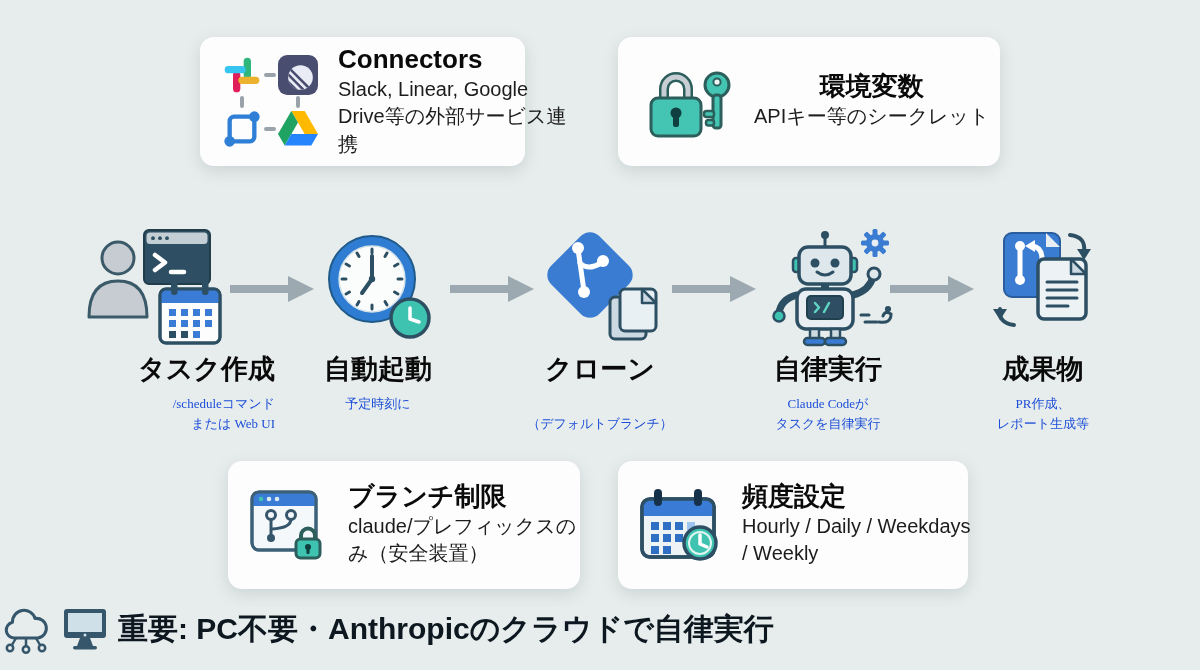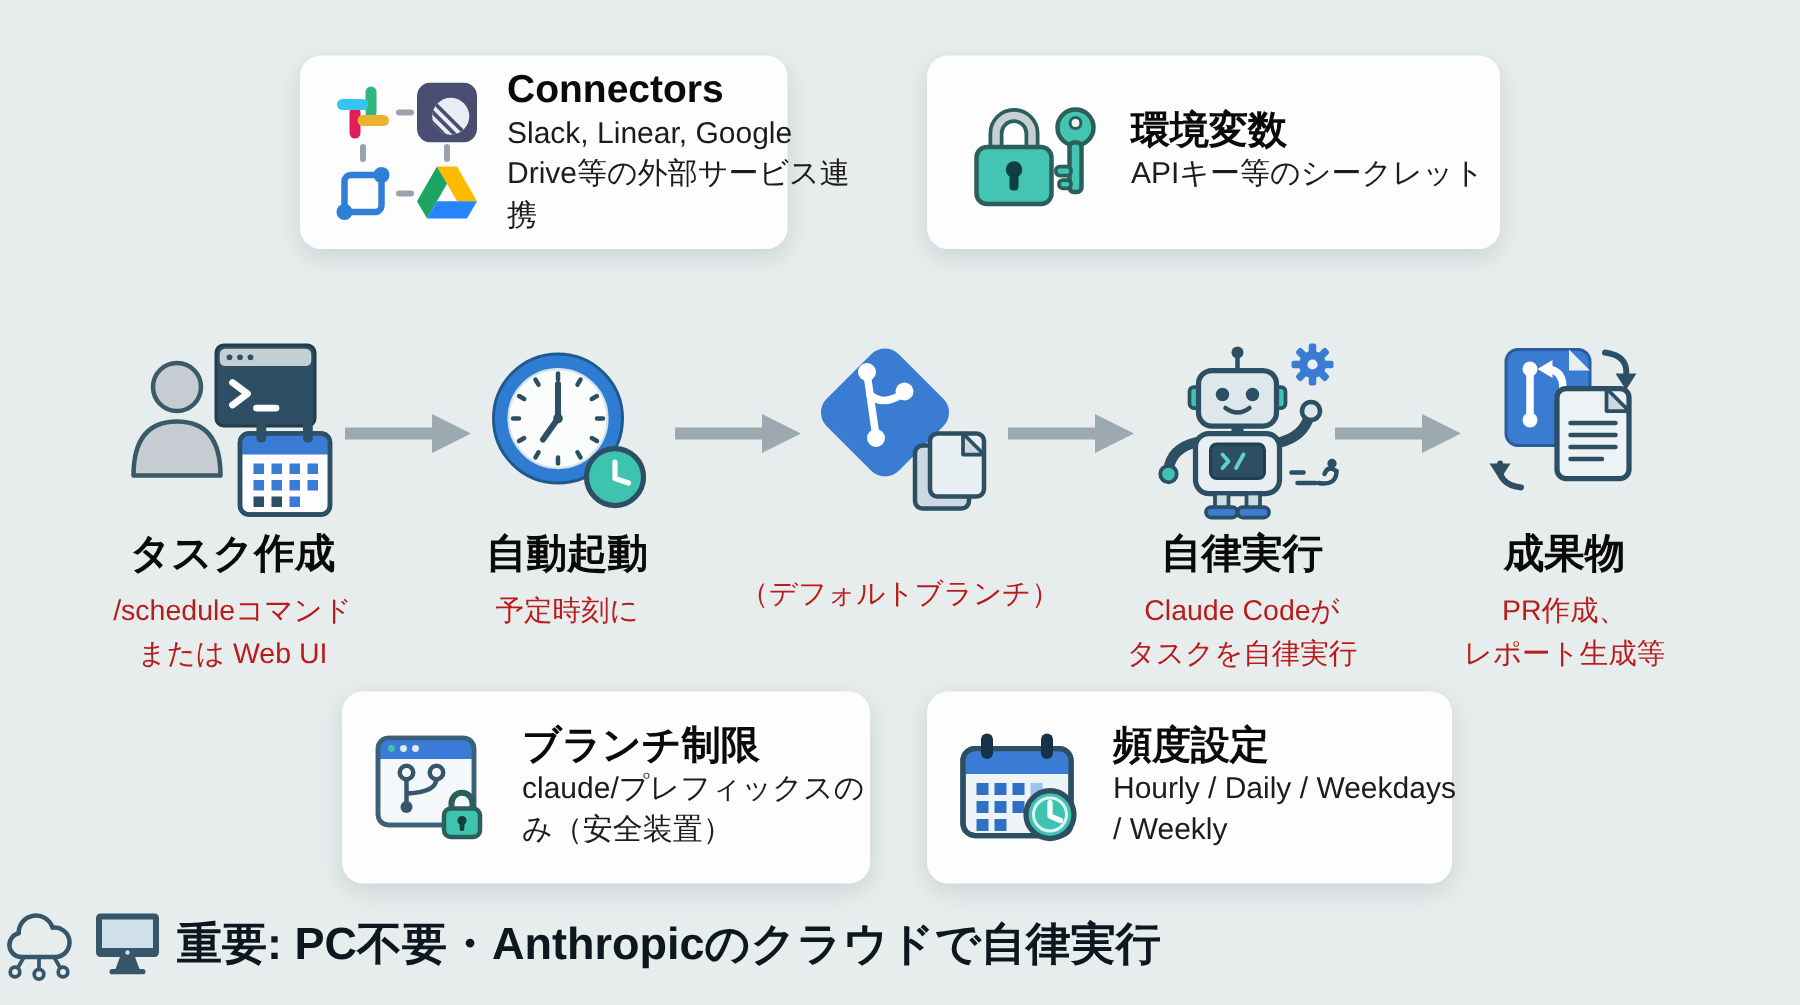--- a/index.html
+++ b/index.html
@@ -19,21 +19,21 @@
   .card-sub{font-size:20px;color:#1c1c1c;line-height:1.36;margin-top:1px;}
   .conn-grid{
     display:grid;grid-template-columns:40px 16px 40px;grid-template-rows:40px 14px 40px;
     align-items:center;justify-items:center;margin-left:22px;flex:none;
   }
   .dash-h{width:12px;height:4px;background:#9aa3ab;border-radius:2px;}
   .dash-v{width:4px;height:12px;background:#9aa3ab;border-radius:2px;}
   .step{position:absolute;text-align:center;top:225px;}
   .step-icon{height:122px;display:flex;align-items:center;justify-content:center;}
   .step-title{font-size:27px;font-weight:800;margin-top:4px;color:#0a0a0a;}
-  .step-sub{font-size:19px;color:#b91c1c;line-height:1.5;margin-top:7px;}
+  .step-sub{font-size:13px;color:#1d4ed8;line-height:1.5;margin-top:7px;font-family:Liberation Serif, serif;}
   .arrow{position:absolute;top:274px;}
   .footer{
     position:absolute;top:604px;left:0;width:1200px;
     display:flex;align-items:center;justify-content:flex-start;gap:10px;
   }
   .footer-text{font-size:30px;font-weight:800;color:#0c1720;}
 </style>
 </head>
 <body>
 
@@ -74,21 +74,21 @@
       <polygon points="13.3,0 0,23.1 6.7,34.6 20,11.5" fill="#1EA362"></polygon>
       <polygon points="6.7,34.6 13.3,23.1 40,23.1 33.3,34.6" fill="#2684FC"></polygon>
     </svg>
   </div>
   <div class="card-text">
     <div class="card-title">Connectors</div>
     <div class="card-sub" style="width:238px;">Slack, Linear, Google Drive等の外部サービス連携</div>
   </div>
 </div>
 
-<div class="card" style="left:618px;top:37px;width:382px;height:129px;">
+<div class="card" style="left:618px;top:37px;width:382px;height:129px;text-align:center;">
   <svg width="92" height="78" viewBox="0 0 92 78" style="margin-left:24px;flex:none;">
     <g>
       <path d="M22 38 V26 a12 12 0 0 1 24 0 V38" fill="none" stroke="#2c5f5c" stroke-width="10"></path>
       <path d="M22 38 V26 a12 12 0 0 1 24 0 V38" fill="none" stroke="#c7ced4" stroke-width="5"></path>
       <rect x="9" y="35" width="50" height="38" rx="7" fill="#44c4b2" stroke="#2c5f5c" stroke-width="3"></rect>
       <circle cx="34" cy="50" r="5.5" fill="#0f3f3e"></circle>
       <rect x="31" y="52" width="6" height="12" rx="2.5" fill="#0f3f3e"></rect>
     </g>
     <g>
       <circle cx="75" cy="22" r="12" fill="#44c4b2" stroke="#2c5f5c" stroke-width="3"></circle>
@@ -97,21 +97,21 @@
       <rect x="62" y="48" width="10" height="6" rx="2.5" fill="#44c4b2" stroke="#2c5f5c" stroke-width="2.5"></rect>
       <rect x="64" y="57" width="8" height="5.5" rx="2.5" fill="#44c4b2" stroke="#2c5f5c" stroke-width="2.5"></rect>
     </g>
   </svg>
   <div class="card-text">
     <div class="card-title">環境変数</div>
     <div class="card-sub">APIキー等のシークレット</div>
   </div>
 </div>
 
-<div class="step" style="left:35px;width:240px;">
+<div class="step" style="left:35px;width:240px;text-align:right;">
   <div class="step-icon">
     <svg width="150" height="120" viewBox="0 0 150 120">
       <g>
         <circle cx="38" cy="32" r="16" fill="#c6ccd1" stroke="#3b5a69" stroke-width="3"></circle>
         <path d="M9 91 q0 -36 29 -36 q29 0 29 36 z" fill="#c6ccd1" stroke="#3b5a69" stroke-width="3" stroke-linejoin="round"></path>
       </g>
       <g transform="translate(64,4)">
         <rect x="0" y="0" width="66" height="54" rx="5" fill="#2e4f63" stroke="#213c4b" stroke-width="2"></rect>
         <rect x="2.5" y="2.5" width="61" height="11.5" rx="3.5" fill="#c3ced5"></rect>
         <circle cx="9" cy="8.2" r="1.9" fill="#2e4f63"></circle>
@@ -196,20 +196,21 @@
         <circle cx="65" cy="32" r="6" fill="#ffffff"></circle>
         <circle cx="46" cy="63" r="6" fill="#ffffff"></circle>
       </g>
       <g transform="translate(72,60)">
         <rect x="0" y="8" width="36" height="42" rx="5" fill="#ccd9e2" stroke="#2d4f63" stroke-width="3"></rect>
         <rect x="10" y="0" width="36" height="42" rx="5" fill="#e9f0f4" stroke="#2d4f63" stroke-width="3"></rect>
         <path d="M32 0 L46 14 L32 14 Z" fill="#ccd9e2" stroke="#2d4f63" stroke-width="2.5" stroke-linejoin="round"></path>
       </g>
     </svg>
   </div>
+  <div class="step-title">クローン</div>
   <div class="step-sub">
     <br>
     <span>（デフォルトブランチ）</span>
   </div>
 </div>
 
 <div class="step" style="left:708px;width:240px;">
   <div class="step-icon">
     <svg width="150" height="122" viewBox="0 0 150 122">
       <g transform="translate(122,18)">

